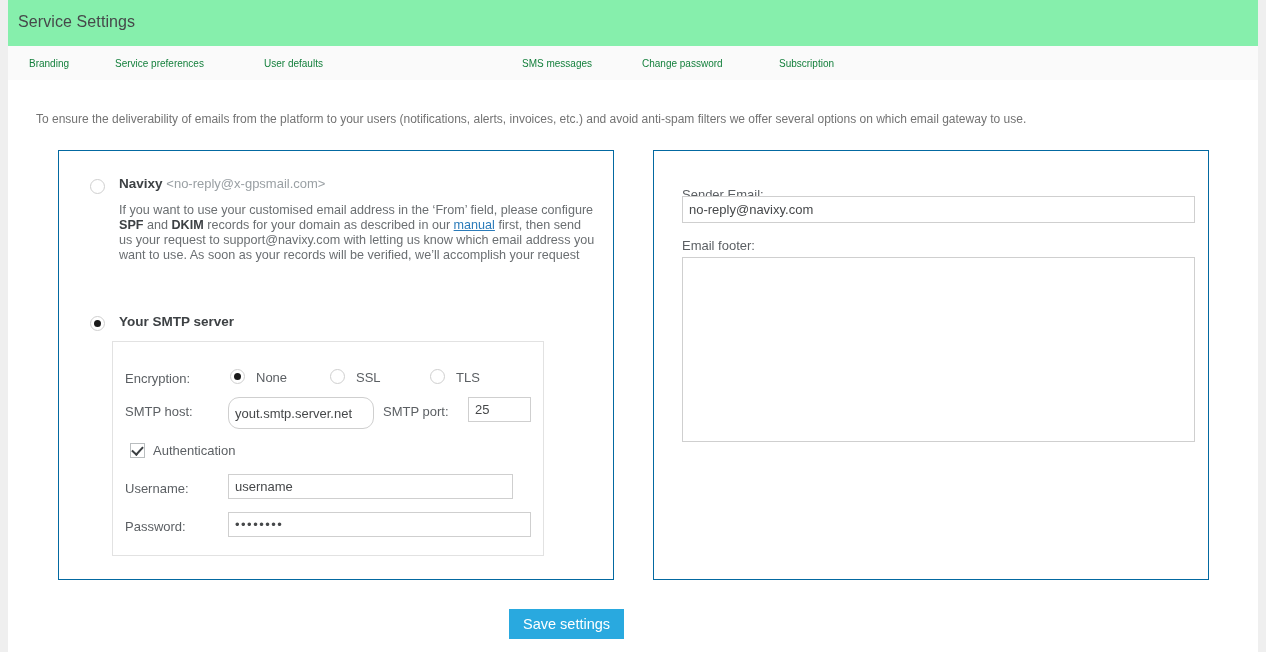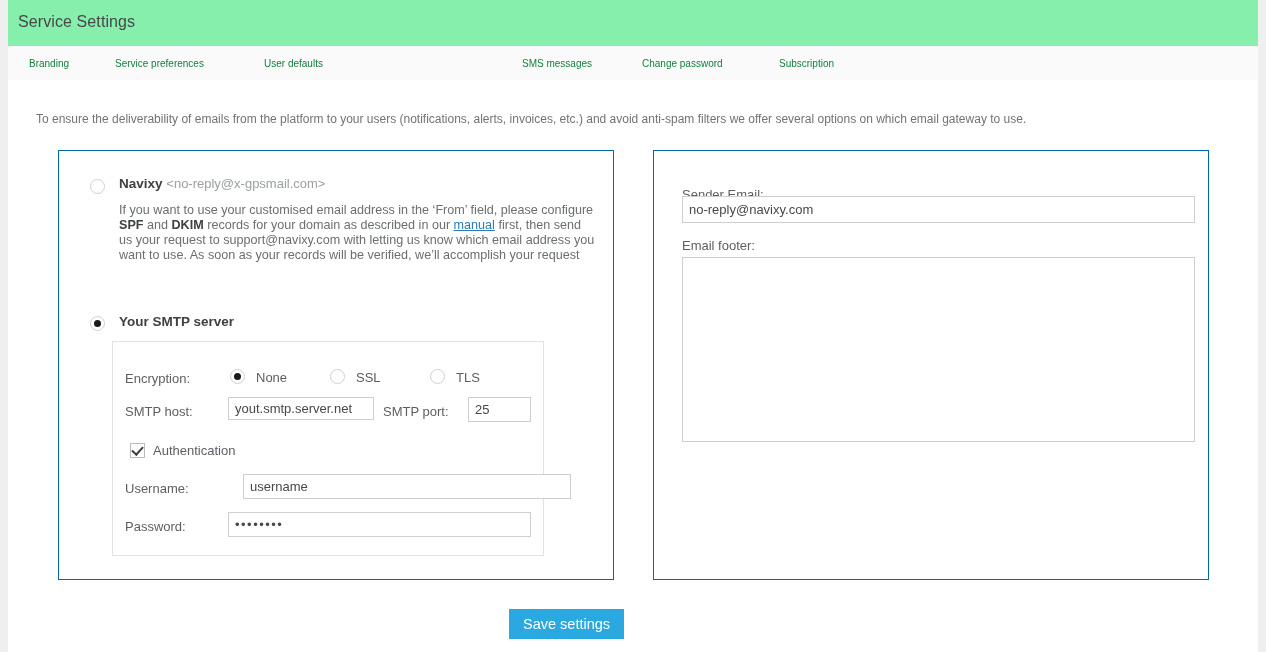--- a/index.html
+++ b/index.html
@@ -143,21 +143,21 @@
   }
   .enc-label  { left: 12px;  top: 29px; }
   .enc-none-r { position:absolute; left: 117px; top: 27px; }
   .enc-none-l { left: 143px; top: 28px; }
   .enc-ssl-r  { position:absolute; left: 217px; top: 27px; }
   .enc-ssl-l  { left: 243px; top: 28px; }
   .enc-tls-r  { position:absolute; left: 317px; top: 27px; }
   .enc-tls-l  { left: 343px; top: 28px; }
 
   .host-label { left: 12px;  top: 62px; }
-  .host-input { left: 115px; top: 55px; width: 146px; height: 23px; }
+  .host-input { left: 115px; top: 55px; width: 146px; height: 32px; border-radius: 11px; }
   .port-label { left: 270px; top: 62px; text-align: right; }
   .port-input { left: 355px; top: 55px; width: 63px; height: 25px; }
 
   .chk {
     position: absolute;
     left: 17px; top: 101px;
     width: 15px; height: 15px;
     border: 1px solid #b9bdbf;
     background: #fff;
     cursor: pointer;
@@ -167,21 +167,21 @@
     position: absolute;
     left: 3px; top: 0px;
     width: 5px; height: 9px;
     border: solid #3b3f42;
     border-width: 0 2px 2px 0;
     transform: rotate(42deg);
   }
   .auth-label { left: 40px; top: 101px; }
 
   .user-label { left: 12px;  top: 139px; }
-  .user-input { left: 130px; top: 132px; width: 328px; height: 25px; }
+  .user-input { left: 115px; top: 132px; width: 285px; height: 25px; }
   .pass-label { left: 12px;  top: 177px; }
   .pass-input { left: 115px; top: 170px; width: 303px; height: 25px;
                 letter-spacing: 1.5px; }
 
   
   .sender-label { left: 28px; top: 36px; }
   .sender-input { left: 28px; top: 45px; width: 513px; height: 27px; }
   .footer-label { left: 28px; top: 87px; }
   .footer-area  {
     left: 28px; top: 106px; width: 513px; height: 185px;

